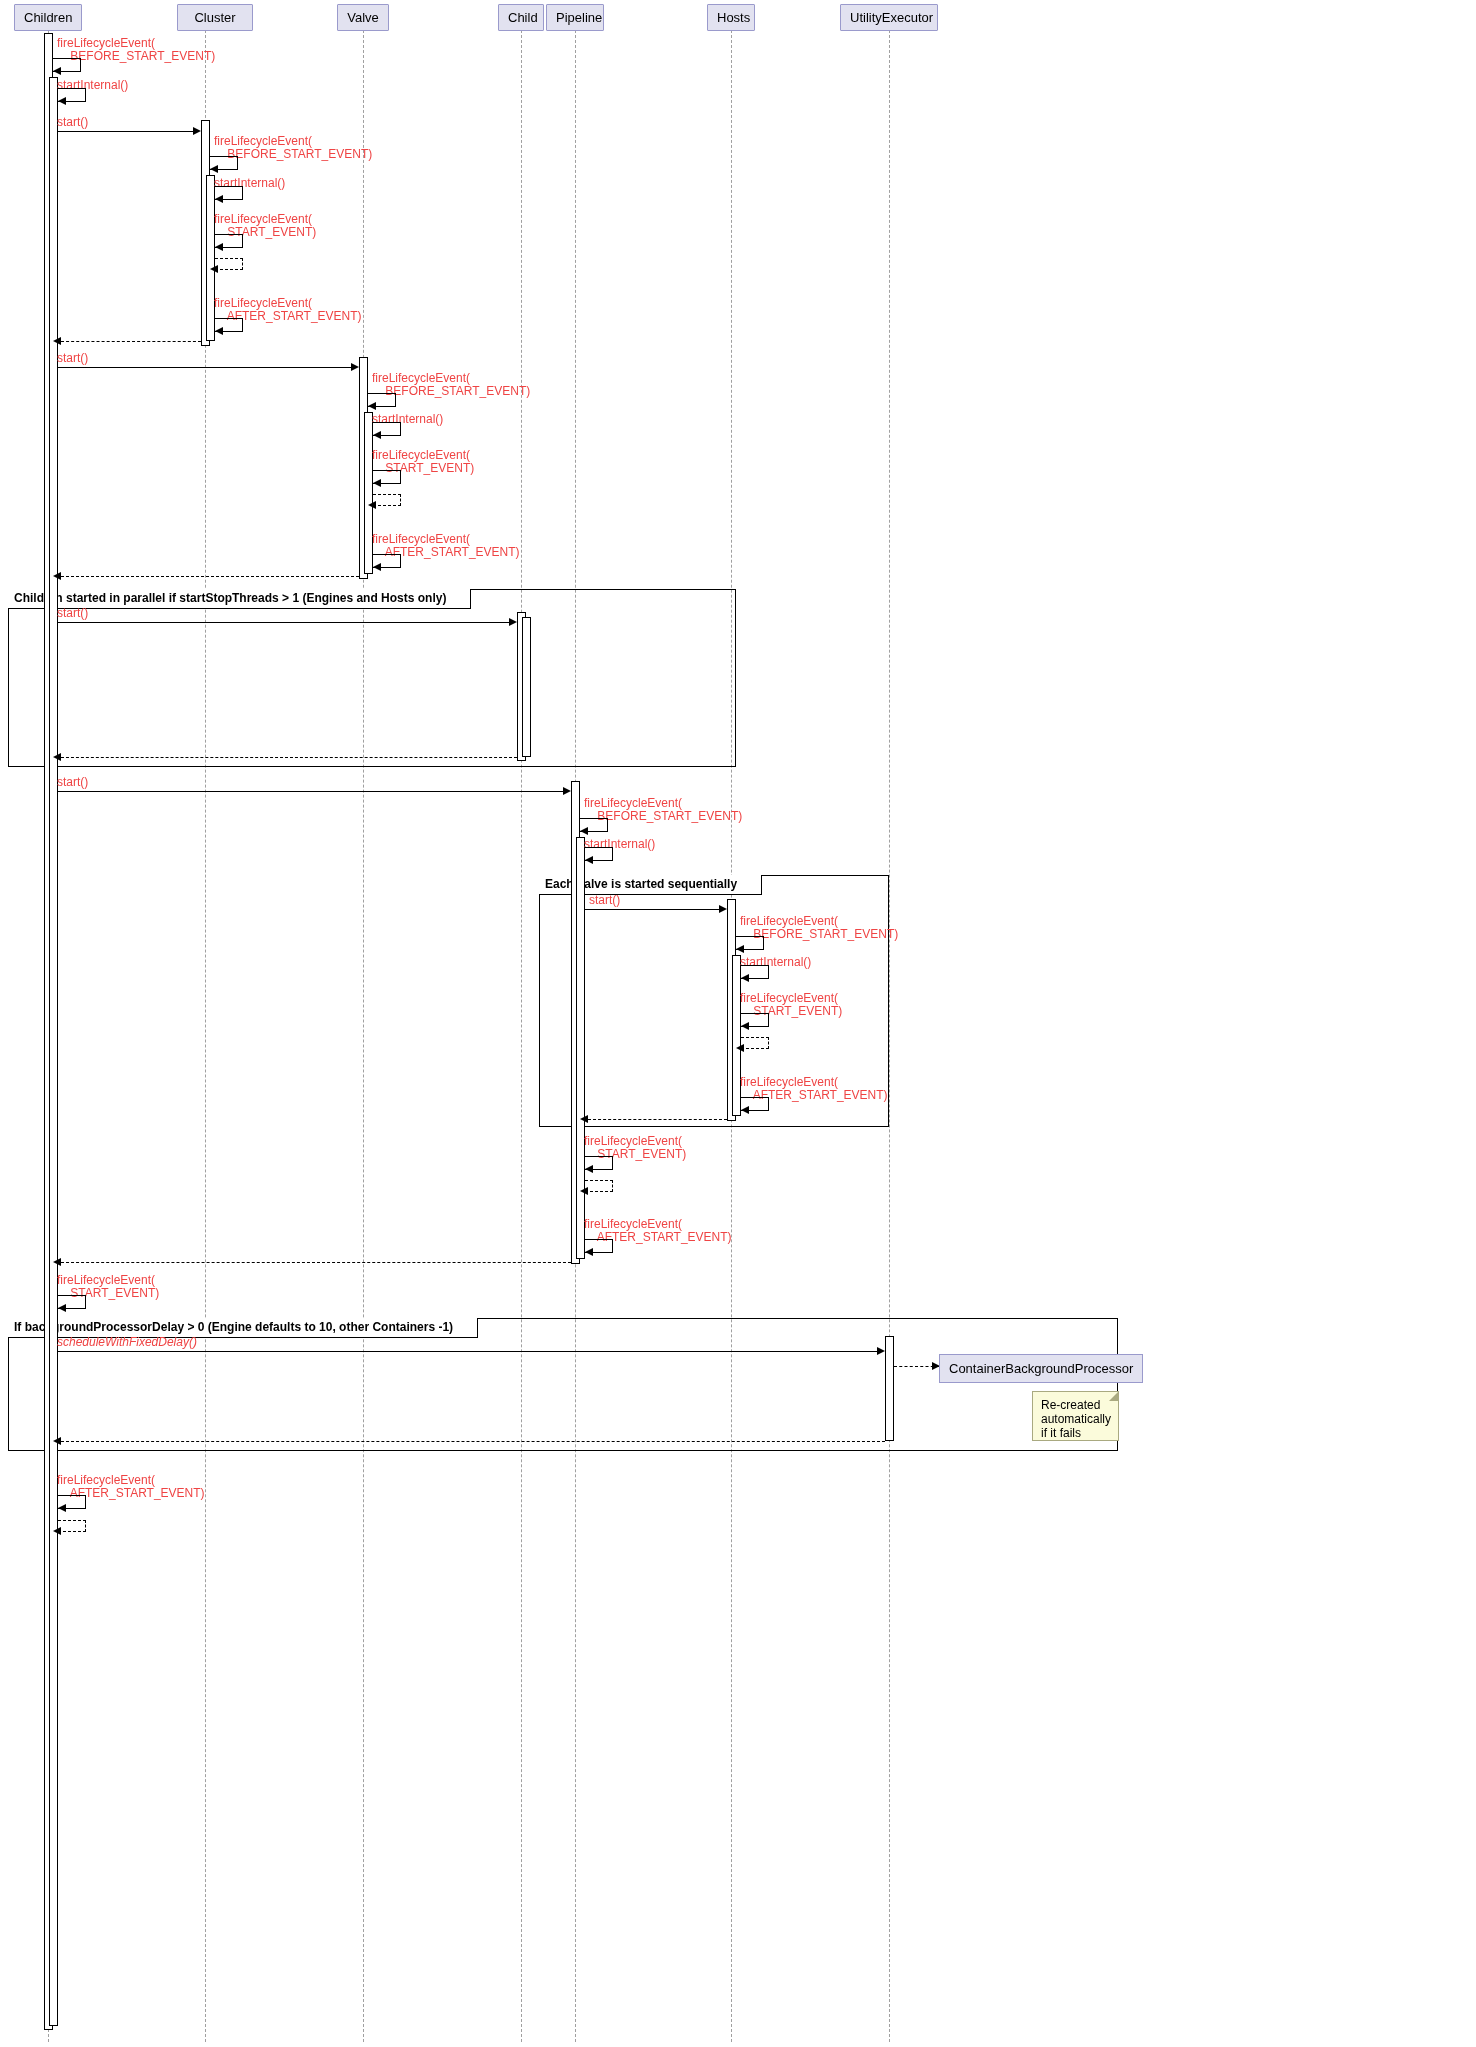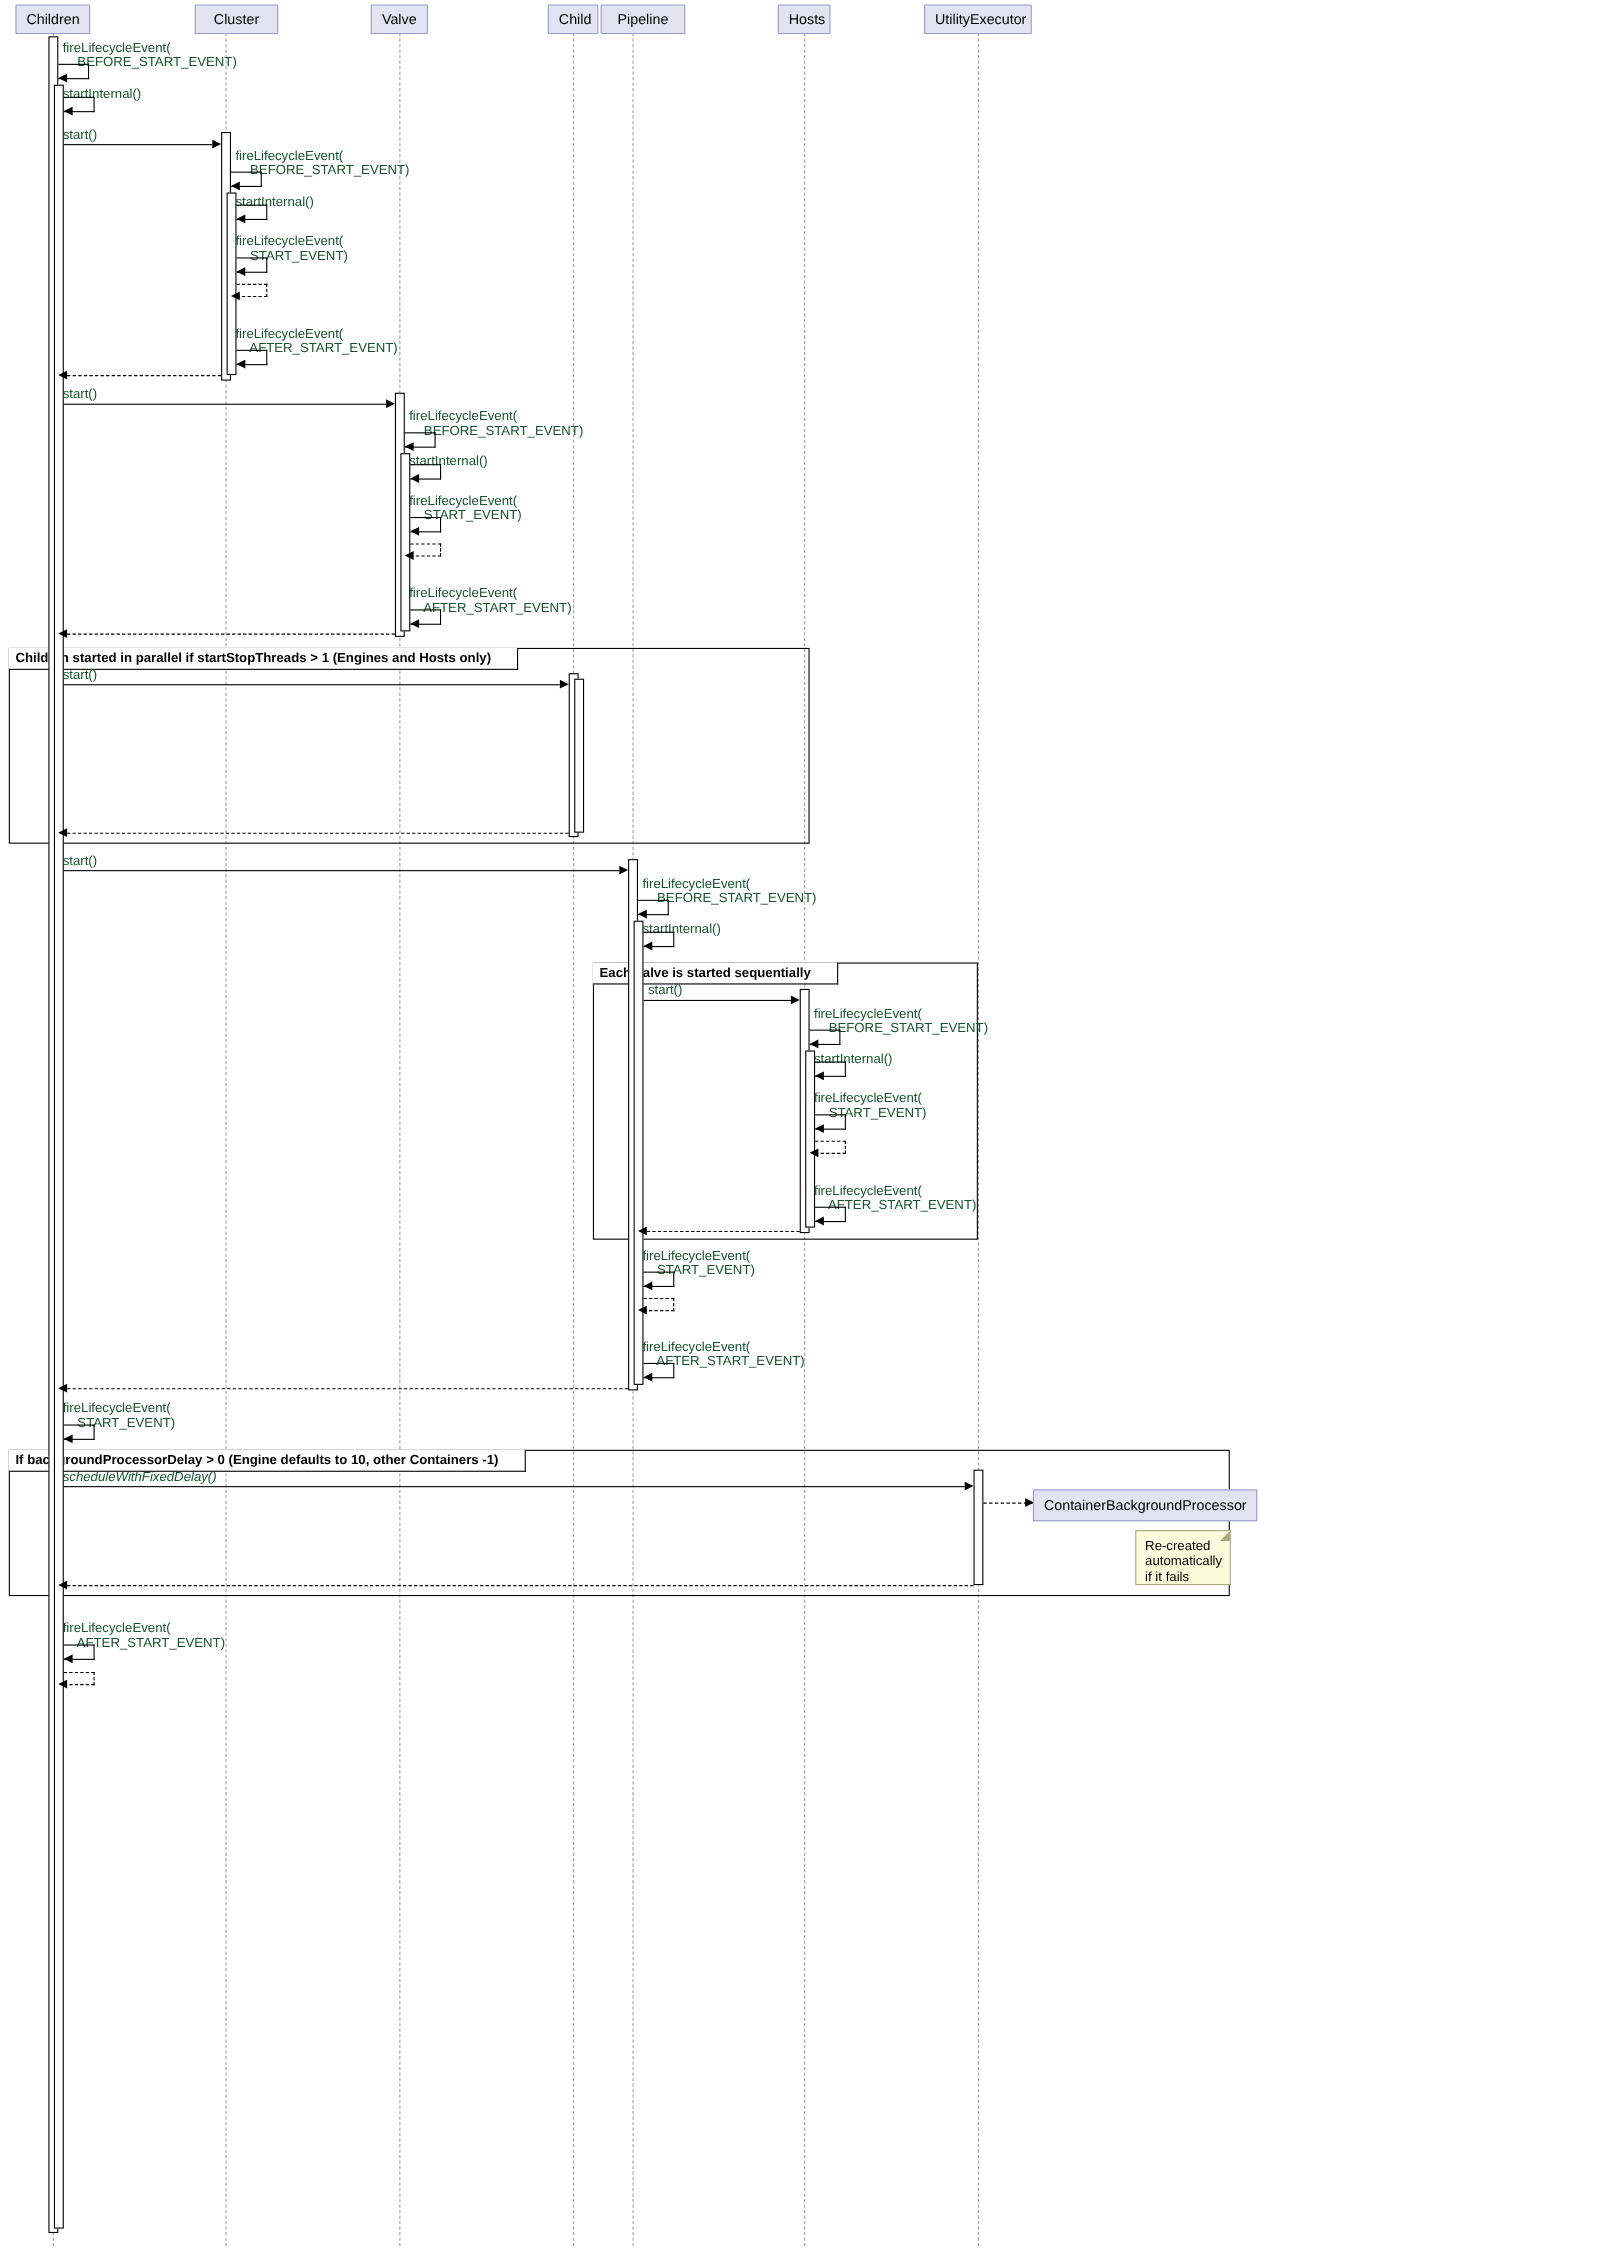--- a/index.html
+++ b/index.html
@@ -61,21 +61,21 @@
     border-top: 4px solid transparent;
     border-bottom: 4px solid transparent;
   }
   .arrow-r { border-left: 8px solid #000000; }
   .arrow-l { border-right: 8px solid #000000; }
   .msg-label {
     position: absolute;
     font-size: 12px;
     line-height: 13px;
     white-space: pre;
-    color: #14532d;
+    color: #ef4444;
   }
   
   .self-loop {
     position: absolute;
     border: 1px solid #000000;
     border-left: none;
     box-sizing: border-box;
   }
   .self-loop.dashed {
     border: 1px dashed #000000;
@@ -141,21 +141,21 @@
   <div class="lifeline" style="left:363px; top:30px; height:2012px;"></div>
   <div class="lifeline" style="left:521px; top:30px; height:2012px;"></div>
   <div class="lifeline" style="left:575px; top:30px; height:2012px;"></div>
   <div class="lifeline" style="left:731px; top:30px; height:2012px;"></div>
   <div class="lifeline" style="left:889px; top:30px; height:2012px;"></div>
 
   <div class="participant" style="left:14px; top:4px; width:68px;">Children</div>
   <div class="participant" style="left:177px; top:4px; width:76px;">Cluster</div>
   <div class="participant" style="left:337px; top:4px; width:52px;">Valve</div>
   <div class="participant" style="left:498px; top:4px; width:46px;">Child</div>
-  <div class="participant" style="left:546px; top:4px; width:77px;">Pipeline</div>
+  <div class="participant" style="left:546px; top:4px; width:58px;">Pipeline</div>
   <div class="participant" style="left:707px; top:4px; width:48px;">Hosts</div>
   <div class="participant" style="left:840px; top:4px; width:98px;">UtilityExecutor</div>
 
   <div class="fragment" style="left:8px; top:589px; width:728px; height:178px;"></div>
   <div class="fragment-tab" style="left:8px; top:589px;">Children started in parallel if startStopThreads &gt; 1 (Engines and Hosts only)</div>
 
   <div class="fragment" style="left:539px; top:875px; width:350px; height:252px;"></div>
   <div class="fragment-tab" style="left:539px; top:875px;">Each Valve is started sequentially</div>
 
   <div class="fragment" style="left:8px; top:1318px; width:1110px; height:133px;"></div>

